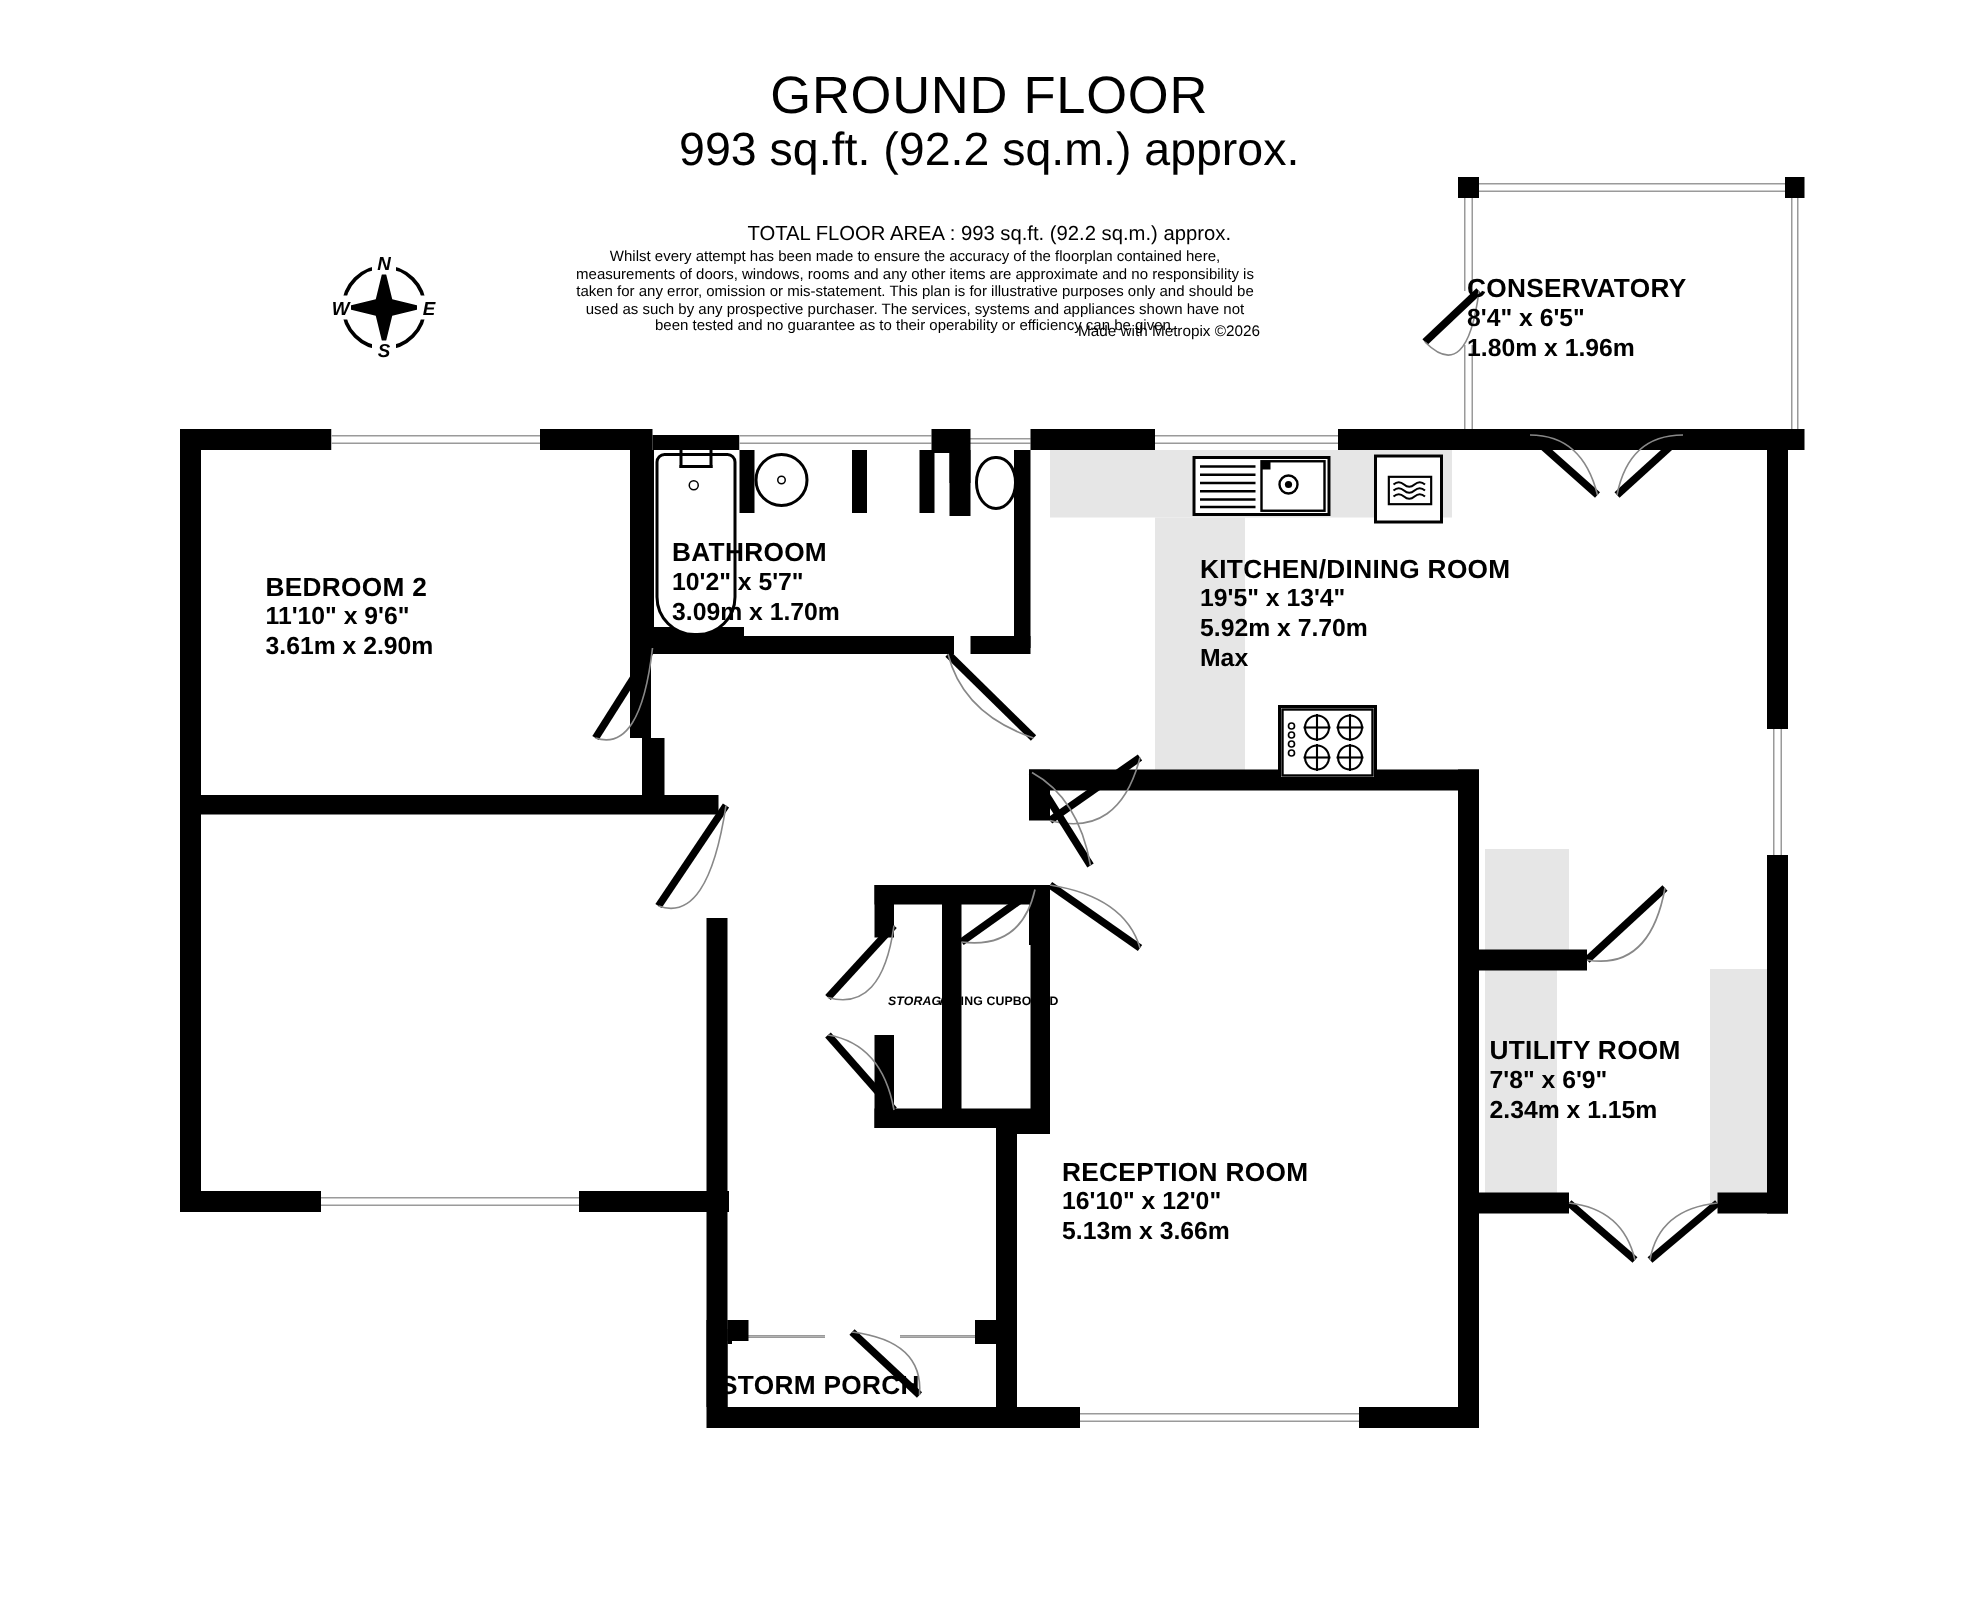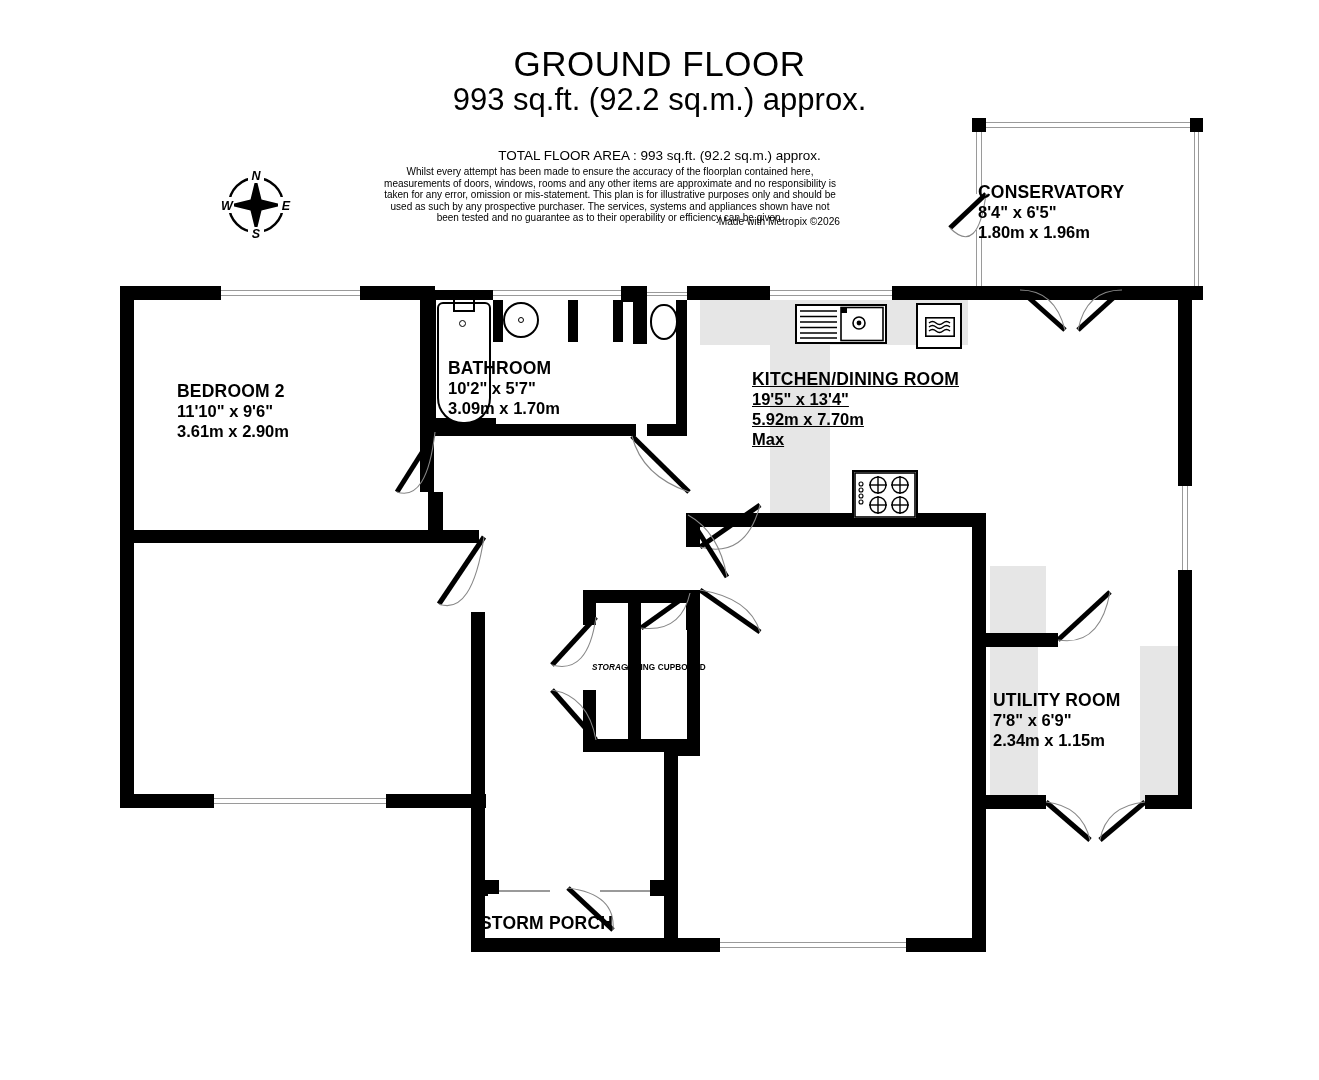--- a/index.html
+++ b/index.html
@@ -279,34 +279,39 @@
     <div class="dim">11'10"  x 9'6"</div>
     <div class="dim">3.61m  x 2.90m</div>
   </div>
 
   <div class="lbl" style="left:448px;top:358px;width:230px;">
     <div class="nm">BATHROOM</div>
     <div class="dim">10'2"  x 5'7"</div>
     <div class="dim">3.09m  x 1.70m</div>
   </div>
 
-  <div class="lbl" style="left:752px;top:369px;width:280px;text-decoration:underline;">
+  <div class="lbl" style="left:800px;top:369px;width:280px;">
     <div class="nm">KITCHEN/DINING ROOM</div>
     <div class="dim">19'5"  x 13'4"</div>
     <div class="dim">5.92m  x 7.70m</div>
     <div class="mx">Max</div>
   </div>
 
   <div class="lbl" style="left:978px;top:182px;width:220px;">
     <div class="nm">CONSERVATORY</div>
     <div class="dim">8'4"  x 6'5"</div>
     <div class="dim">1.80m  x 1.96m</div>
   </div>
 
 
+  <div class="lbl" style="left:708px;top:771px;width:230px;">
+    <div class="nm">RECEPTION ROOM</div>
+    <div class="dim">16'10"  x 12'0"</div>
+    <div class="dim">5.13m  x 3.66m</div>
+  </div>
 
   <div class="lbl" style="left:993px;top:690px;width:196px;">
     <div class="nm">UTILITY ROOM</div>
     <div class="dim">7'8"  x 6'9"</div>
     <div class="dim">2.34m  x 1.15m</div>
   </div>
 
   <div class="lbl" style="left:480px;top:913px;width:186px;">
     <div class="nm">STORM PORCH</div>
   </div>

